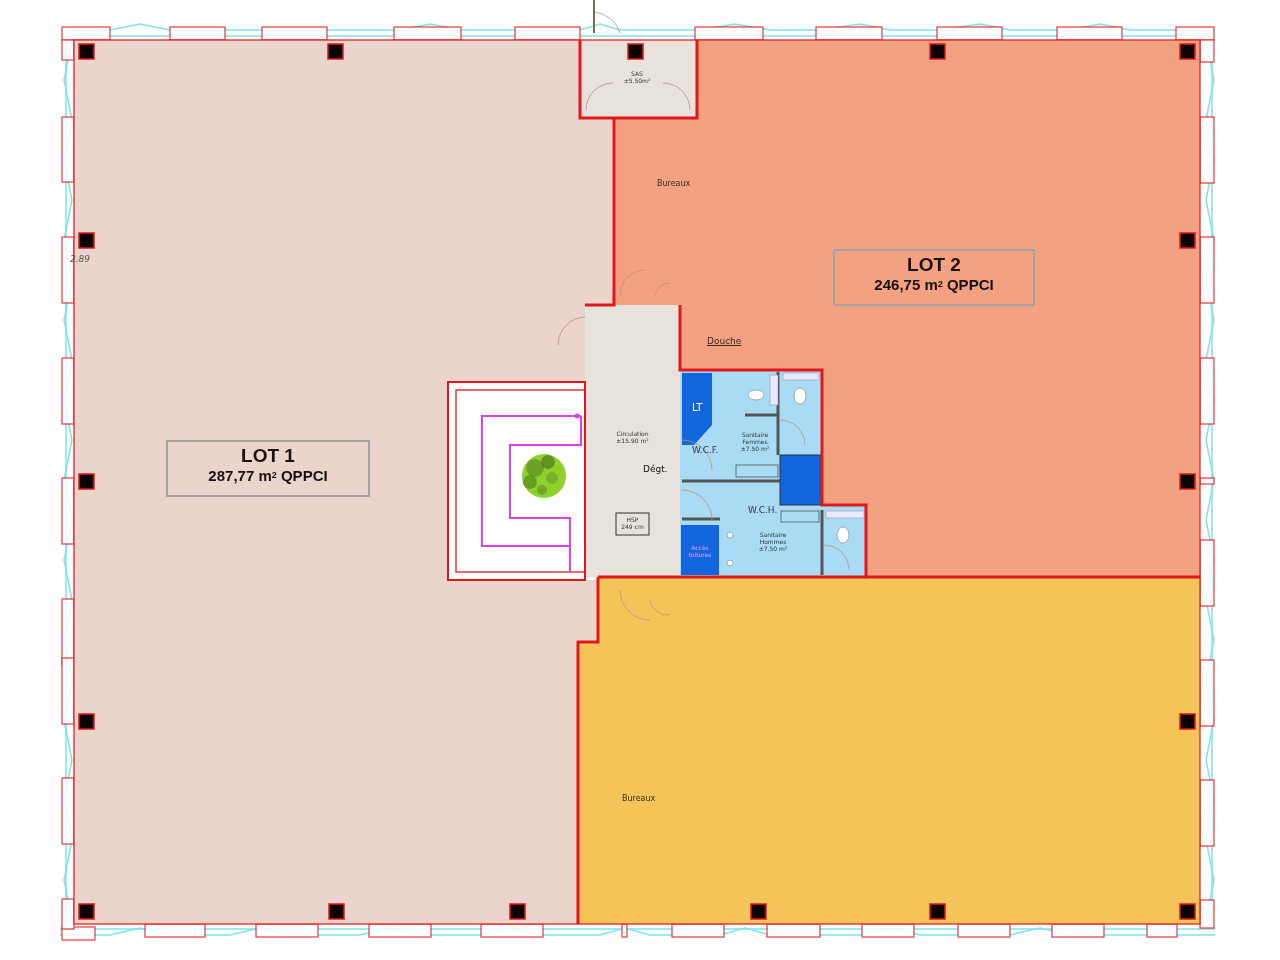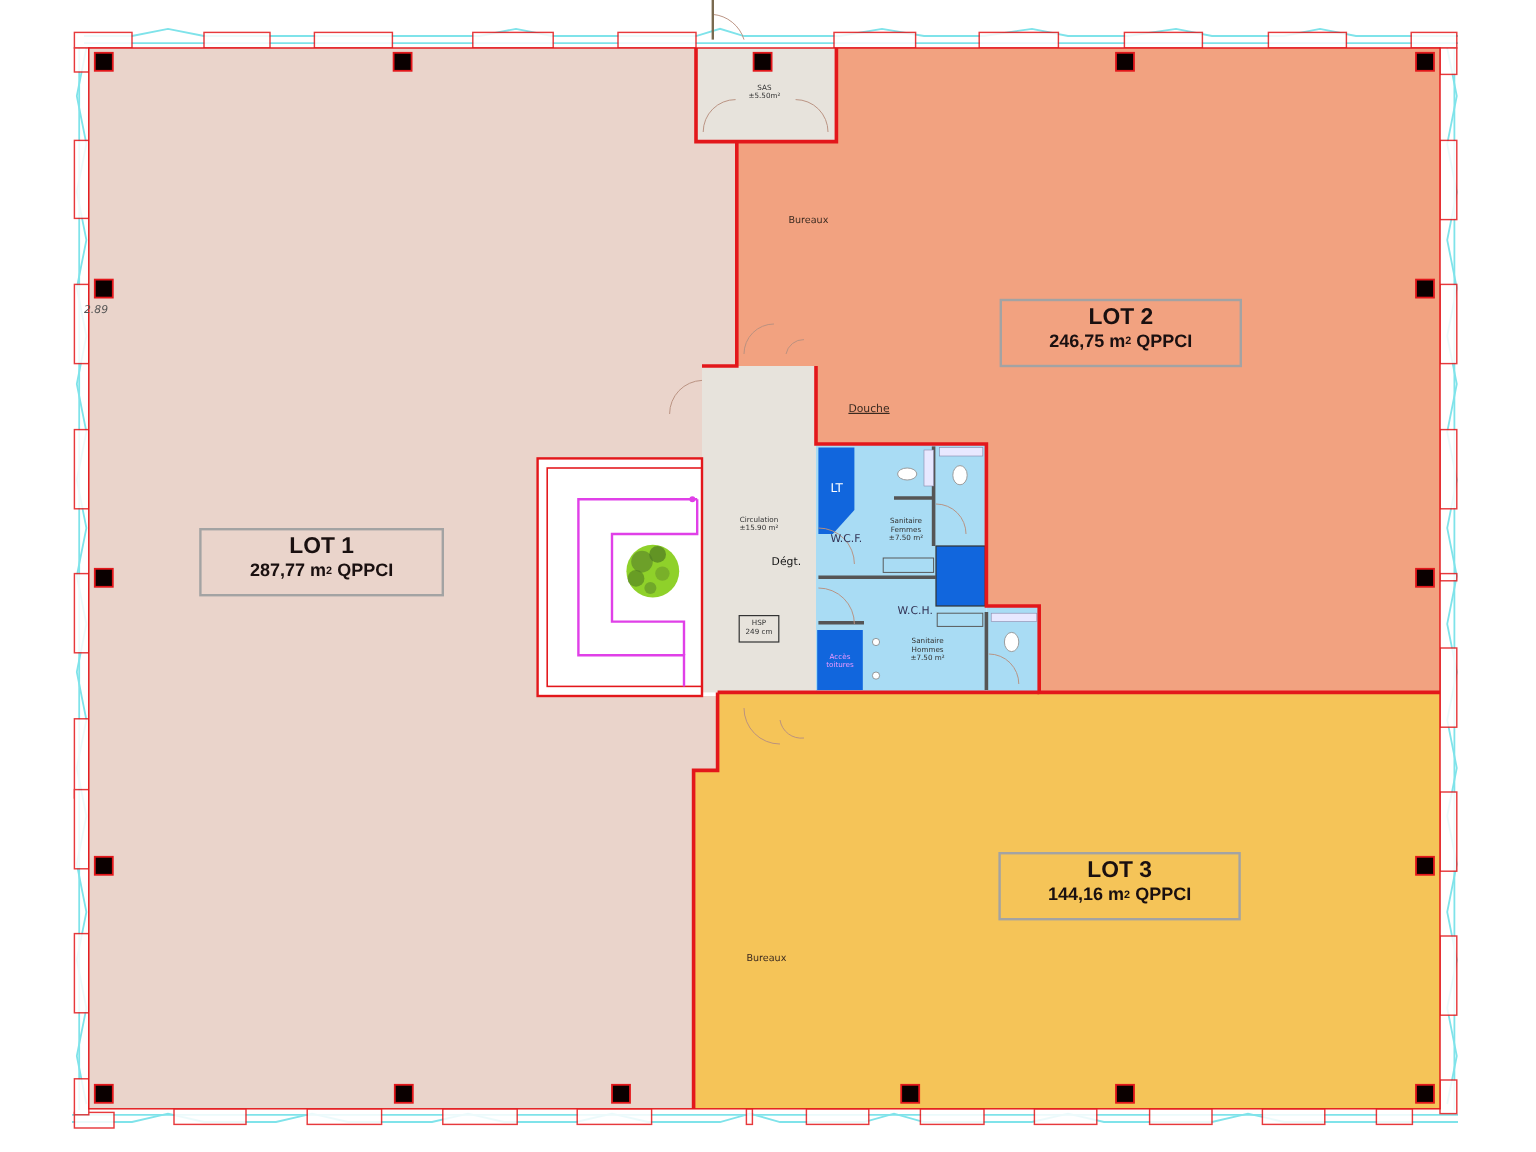--- a/index.html
+++ b/index.html
@@ -193,24 +193,20 @@
 
 
 <div class="lot-label" style="left:166px;top:440px;width:204px;height:57px;">
   <div class="t">LOT 1</div>
   <div class="a"><span>287,77</span> <span>m</span><sup>2</sup> <span>QPPCI</span></div>
 </div>
 <div class="lot-label" style="left:833px;top:249px;width:202px;height:57px;">
   <div class="t">LOT 2</div>
   <div class="a"><span>246,75</span> <span>m</span><sup>2</sup> <span>QPPCI</span></div>
 </div>
-<div class="lot-label" style="left:832px;top:710px;width:202px;height:57px;">
-  <div class="t">LOT 3</div>
-  <div class="a"><span>144,16</span> <span>m</span><sup>2</sup> <span>QPPCI</span></div>
-</div>
 
 
 <div class="room-txt small" style="left:612px;top:70px;width:50px;">
   <div>SAS</div>
       <div>±5.50m²</div>
 </div>
 <div class="room-txt" style="left:657px;top:179px;font-size:8px;">Bureaux</div>
 <div class="room-txt" style="left:707px;top:336px;font-size:9px;text-decoration:underline;">Douche</div>
 <div class="room-txt small" style="left:605px;top:430px;width:55px;">
   <div>Circulation</div>

